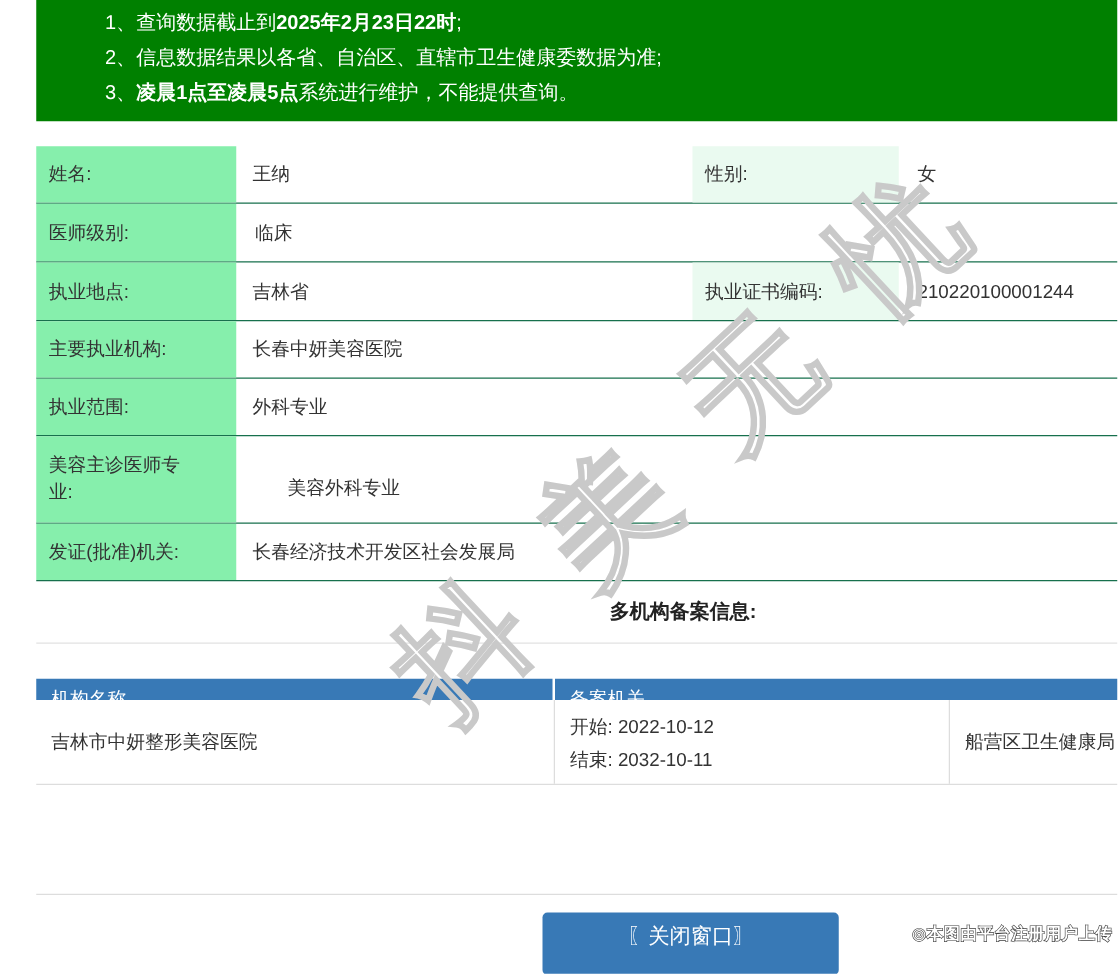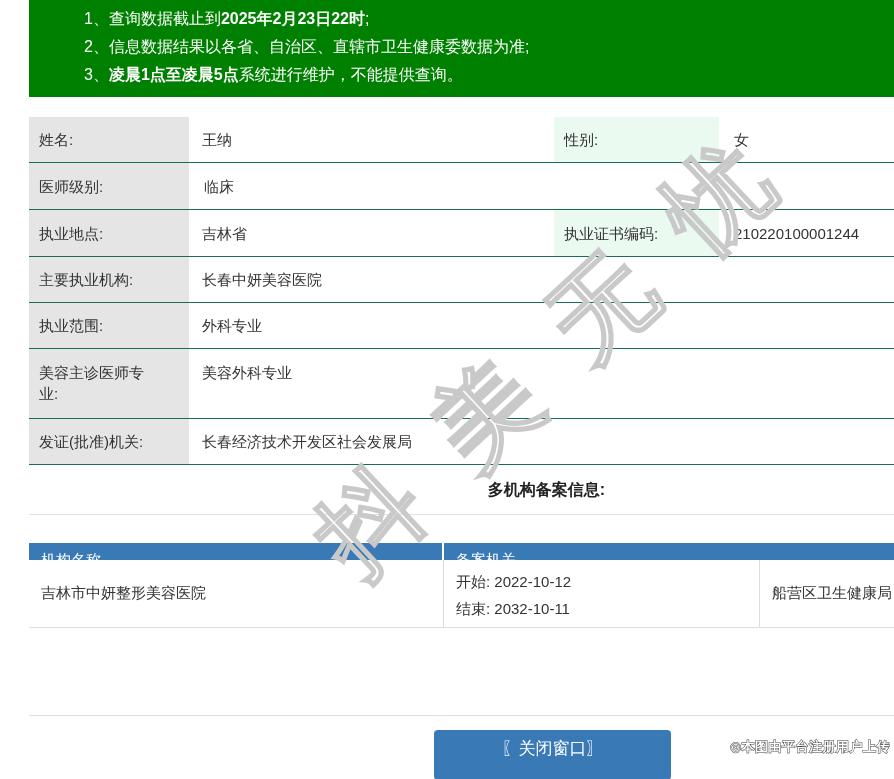--- a/index.html
+++ b/index.html
@@ -9,24 +9,24 @@
 
   
   .notice { width: 100%; height: 97px; padding-top: 5px; color: #fff; font-size: 16px; }
   .notice-line { padding-left: 55px; line-height: 28px; white-space: nowrap; }
   .notice-line b { font-weight: bold; }
 
   
   .profile { margin-top: 20px; }
   .p-row { display: flex; align-items: center; border-bottom: 1px solid #17704d; }
   .h46 { height: 46px; } .h47 { height: 47px; } .h70 { height: 70px; }
-  .p-row.top-align { align-items: flex-start; }
+  .p-row.top-align { align-items: center; gap: 28px; }
   .p-row.top-align .cell { padding-top: 13px; }
   .cell { font-size: 15px; line-height: 21px; }
-  .lab1 { width: 160px; padding-left: 10px; padding-right: 40px; background: #e5e5e5; align-self: stretch;
+  .lab1 { width: 160px; padding-left: 10px; padding-right: 40px; background: #86efac; align-self: stretch;
           display: flex; align-items: center; }
   .top-align .lab1 { align-items: flex-start; padding-top: 13px; }
   .val1 { width: 365px; padding-left: 13px; }
   .val1.wide { flex: 1; }
   .lab2 { width: 165px; padding-left: 10px; background: #eafaf0; align-self: stretch;
           display: flex; align-items: center; }
   .val2 { flex: 1; padding-left: 15px; }
 
   
   .section-title { height: 50px; line-height: 50px; text-align: center; font-weight: bold;

